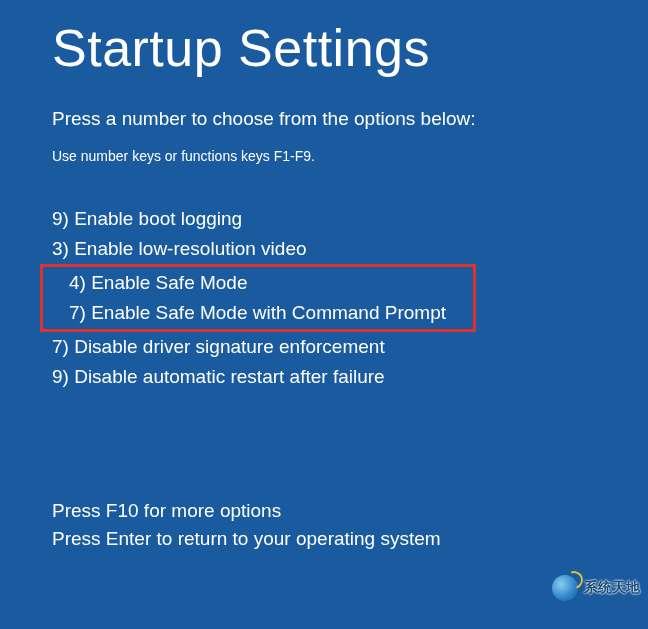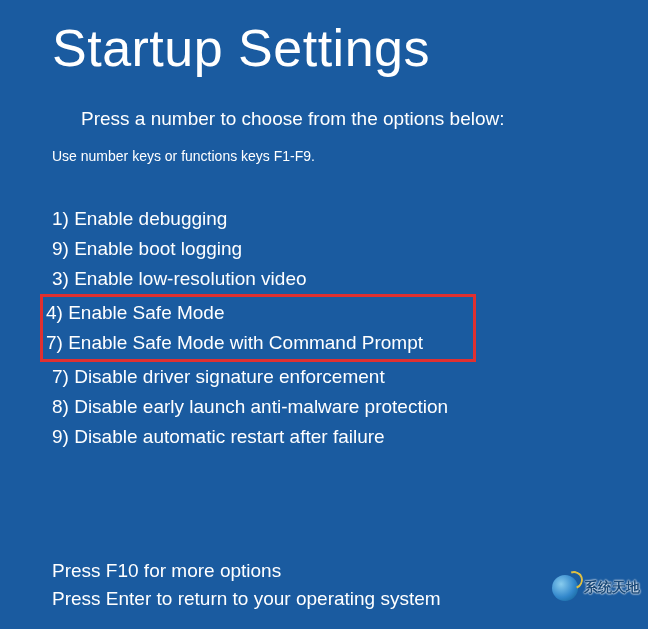--- a/index.html
+++ b/index.html
@@ -22,41 +22,40 @@
     .title {
       font-size: 52px;
       font-weight: 300;
       margin-bottom: 30px;
       letter-spacing: 0.5px;
     }
     .subtitle {
       font-size: 19px;
       font-weight: 300;
       margin-bottom: 18px;
-      margin-left: 29px;
     }
     .hint {
       font-size: 14px;
       font-weight: 300;
       color: #ffffff;
       margin-bottom: 40px;
     }
     .options {
       margin-bottom: 105px;
     }
     .option-item {
       font-size: 19px;
       font-weight: 300;
       line-height: 30px;
       padding: 0;
     }
     .highlight-box {
       border: 3px solid #e03030;
       margin-left: -12px;
-      padding-left: 3px;
+      padding-left: 26px;
       margin-right: 120px;
       padding-top: 1px;
       padding-bottom: 1px;
     }
     .footer-line {
       font-size: 19px;
       font-weight: 300;
       line-height: 28px;
     }
     .watermark {
@@ -97,29 +96,27 @@
   </style>
 </head>
 <body>
 
 <div class="container">
   <h1 class="title">Startup Settings</h1>
   <div class="subtitle">Press a number to choose from the options below:</div>
   <div class="hint">Use number keys or functions keys F1-F9.</div>
 
   <div class="options">
-    <div class="option-item">1) Enable debugging</div>
     <div class="option-item">9) Enable boot logging</div>
     <div class="option-item">3) Enable low-resolution video</div>
     <div class="highlight-box">
       <div class="option-item">4) Enable Safe Mode</div>
       <div class="option-item">7) Enable Safe Mode with Command Prompt</div>
     </div>
     <div class="option-item">7) Disable driver signature enforcement</div>
-    <div class="option-item">8) Disable early launch anti-malware protection</div>
     <div class="option-item">9) Disable automatic restart after failure</div>
   </div>
 
   <div class="footer-line">Press F10 for more options</div>
   <div class="footer-line">Press Enter to return to your operating system</div>
 </div>
 
 <div class="watermark">
   <div class="watermark-globe"></div>
   <div class="watermark-text">系统天地</div>

